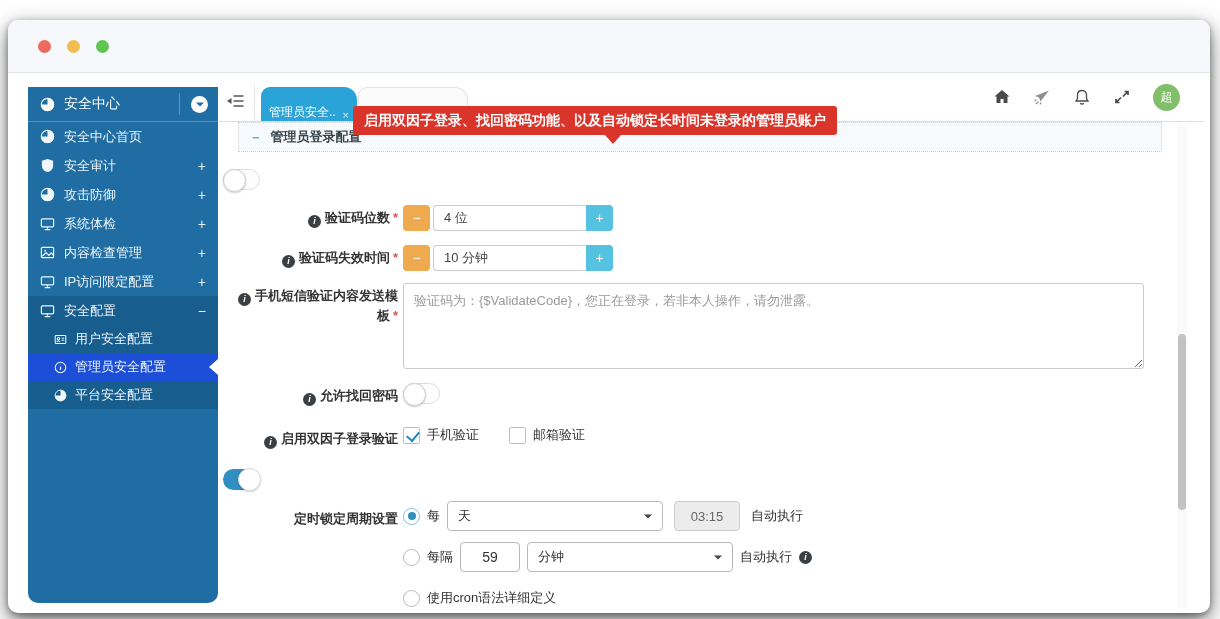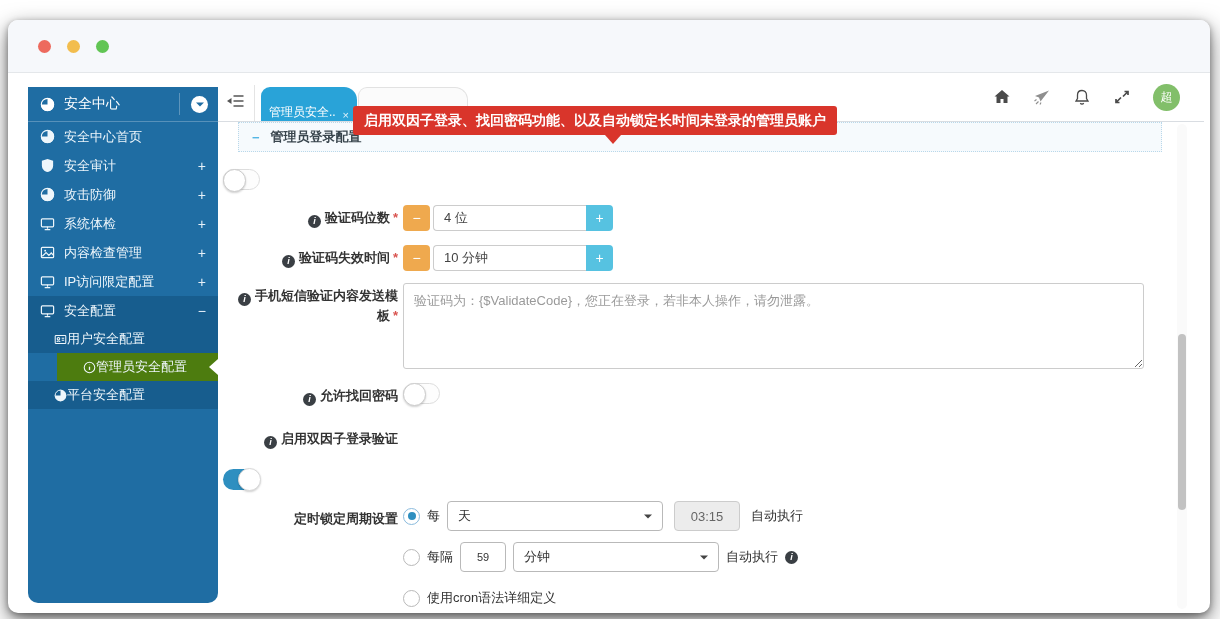--- a/index.html
+++ b/index.html
@@ -27,23 +27,23 @@
   .sb-head-right { border-left:1px solid rgba(255,255,255,.28); padding-left:11px;
     height:22px; display:flex; align-items:center; }
   .chev-circle { width:17px; height:17px; background:#fff; border-radius:50%;
     display:flex; align-items:center; justify-content:center; }
   .chev-circle i { width:0; height:0; border:4.5px solid transparent;
     border-top-color:#1f6da3; transform:translateY(2.5px); }
   .nav-item { height:29px; display:flex; align-items:center; gap:9px;
     padding:0 12px; cursor:default; }
   .nav-item .badge { margin-left:auto; font-size:14px; color:#e6f1f9; }
   .grp { background:#175d8e; }
-  .sub-item { height:28px; display:flex; align-items:center; 
+  .sub-item { height:28px; display:flex; align-items:center; gap:8px;
     padding:0 12px 0 26px; position:relative; background:#175d8e; }
-  .sub-item.selected { background:#4d7c0f;margin-left:29px; }
+  .sub-item.selected { background:#1d4ed8; }
   .sub-item.selected::after { content:""; position:absolute; right:0; top:50%;
     margin-top:-8px; border:8px solid transparent; border-right:9px solid #fff;
     border-left:none; }
   .ic { width:15px; height:15px; flex:none; }
   .ic.sm { width:13px; height:13px; }
 
   
   .content { flex:1; min-width:0; margin-right:6px; position:relative;
     display:flex; flex-direction:column; }
   .tabbar { height:49px; border-bottom:1px solid #d9dde2; position:relative;
@@ -137,23 +137,23 @@
   .sched-row { display:flex; align-items:center; gap:7px; height:30px;
     margin-bottom:11px; font-size:13px; color:#333; }
   .sel-box { height:30px; border:1px solid #b9b9b9; border-radius:4px;
     background:#fff; display:flex; align-items:center; padding:0 10px;
     font-size:13px; color:#333; cursor:pointer; }
   .caret { width:0; height:0; border:4.5px solid transparent;
     border-top-color:#444; margin-left:auto; transform:translateY(2.5px); }
   .time-box { width:66px; height:30px; background:#ececec; border:1px solid #ccc;
     border-radius:4px; display:flex; align-items:center; justify-content:center;
     color:#666; font-size:13px; }
-  .num-box { width:46px; height:30px; border:1px solid #b9b9b9; border-radius:4px;
+  .num-box { width:60px; height:30px; border:1px solid #b9b9b9; border-radius:4px;
     background:#fff; display:flex; align-items:center; justify-content:center;
-    font-size:11px; color:#333; }
+    font-size:14px; color:#333; }
 
   .scroll-track { position:absolute; right:17px; top:2px; bottom:4px; width:10px;
     background:#fafafa; border-radius:5px; z-index:4; }
   .scroll-thumb { position:absolute; right:18px; top:212px; width:8px;
     height:176px; background:#c2c2c2; border-radius:4px; z-index:5; }
 </style>
 </head>
 <body>
 
 <div class="window">
@@ -352,20 +352,30 @@
               <span class="info"></span><span>允许找回密码</span>
             </div>
             <div class="fctrl">
               <span class="toggle off"></span>
             </div>
           </div>
 
           <div class="frow" style="margin-bottom:20px">
             <div class="flabel">
               <span class="info"></span><span>启用双因子登录验证</span>
+            </div>
+            <div class="fctrl">
+              <span class="cb-group">
+                <span class="cb checked"></span>
+                <span class="cb-label">手机验证</span>
+              </span>
+              <span class="cb-group">
+                <span class="cb"></span>
+                <span class="cb-label">邮箱验证</span>
+              </span>
             </div>
           </div>
 
           <div class="frow" style="margin-bottom:11px">
             <div class="fctrl">
               <span class="toggle on"></span>
             </div>
           </div>
 
           <div class="frow">

